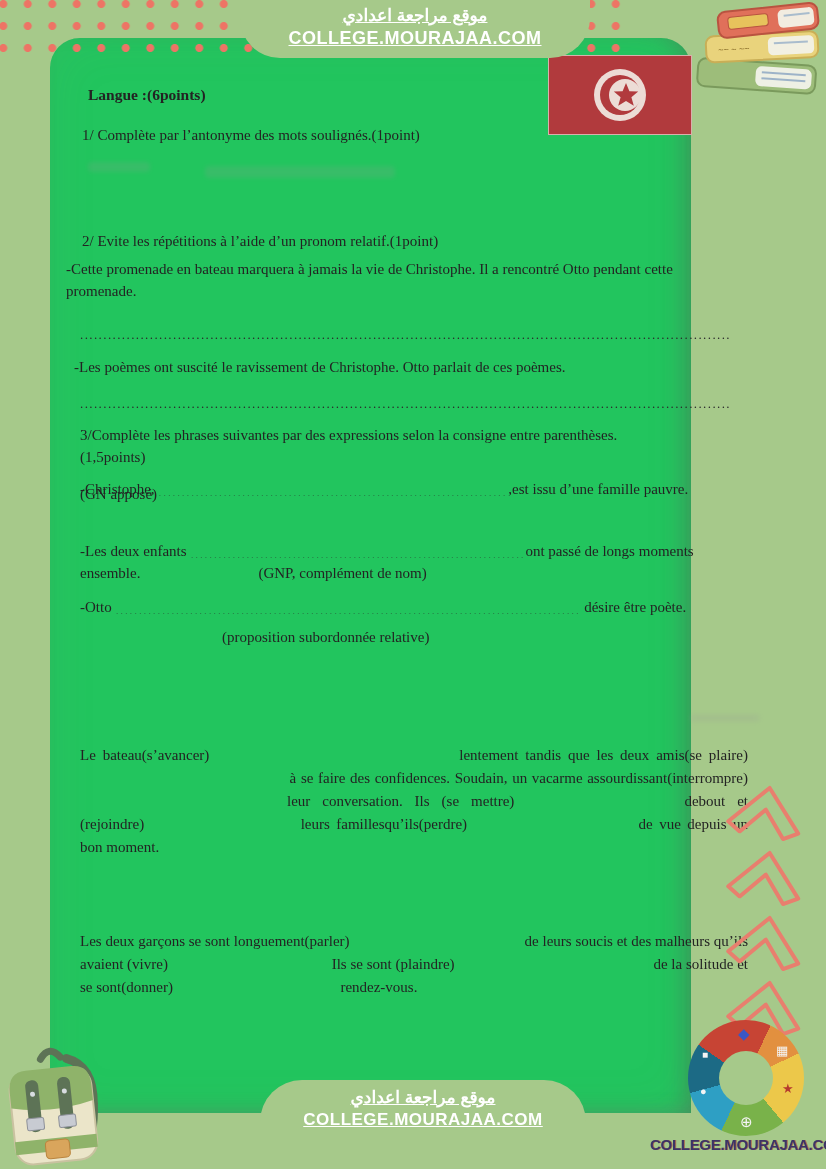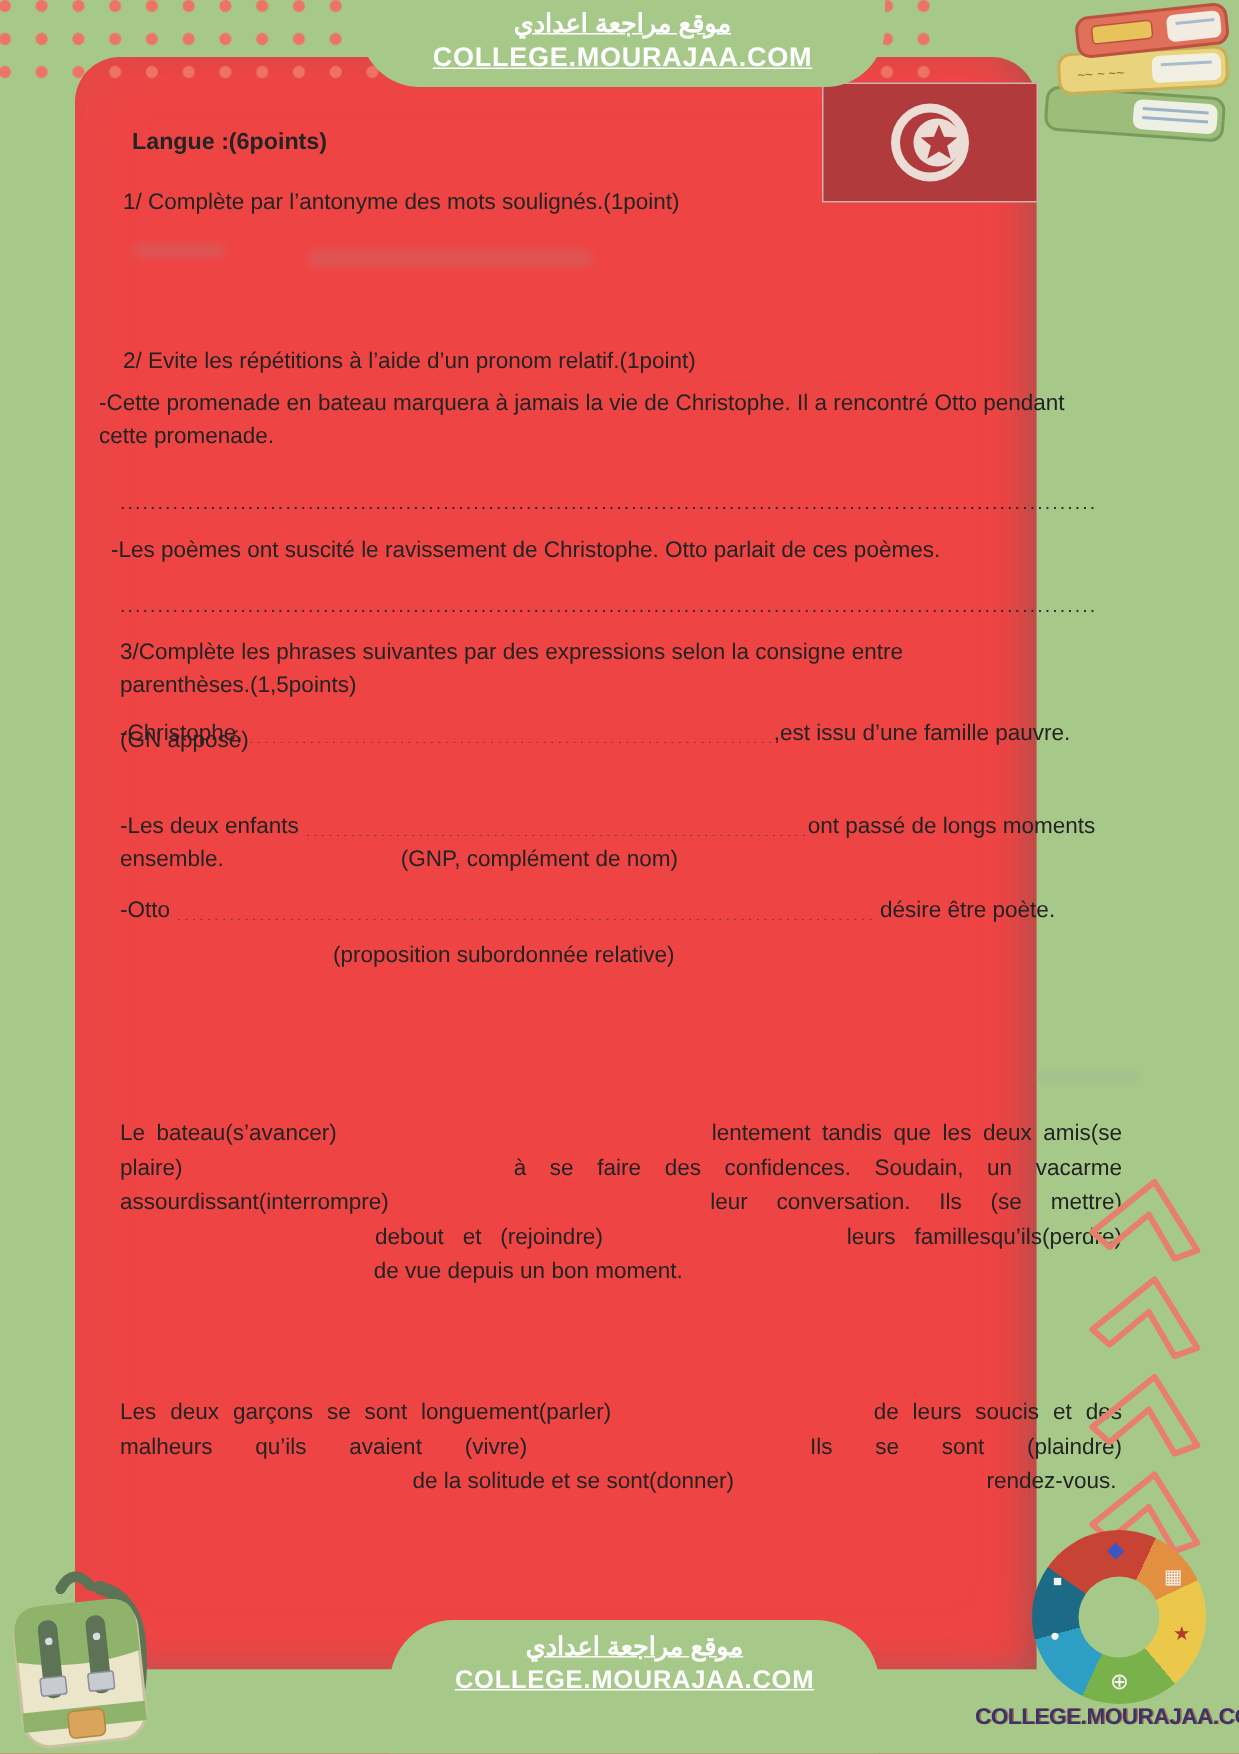--- a/index.html
+++ b/index.html
@@ -6,24 +6,25 @@
   body{
     width:826px;height:1169px;position:relative;overflow:hidden;
     background:#a6c98a;
     font-family:"Liberation Sans",sans-serif;
   }
   .abs{position:absolute;}
 
   
   #paper{
     left:50px;top:38px;width:641px;height:1075px;
-    background:#ef4444;border-radius:30px 30px 0 0;z-index:1;
+    background:#22c55e;border-radius:30px 30px 0 0;z-index:1;
     box-shadow:inset -18px 0 22px -12px rgba(90,90,85,.38),
                inset 0 -14px 18px -12px rgba(120,120,115,.30),
                inset 0 0 50px rgba(140,140,125,.10);
+    font-family:Liberation Serif, serif;
   }
 
   
   #dot-grid{
     left:0;top:0;width:632px;height:58px;z-index:2;pointer-events:none;
     background-image:radial-gradient(circle,#ed7465 3.6px,rgba(0,0,0,0) 4.4px);
     background-size:24.5px 22px;background-position:-9px -7px;
   }
 
   

